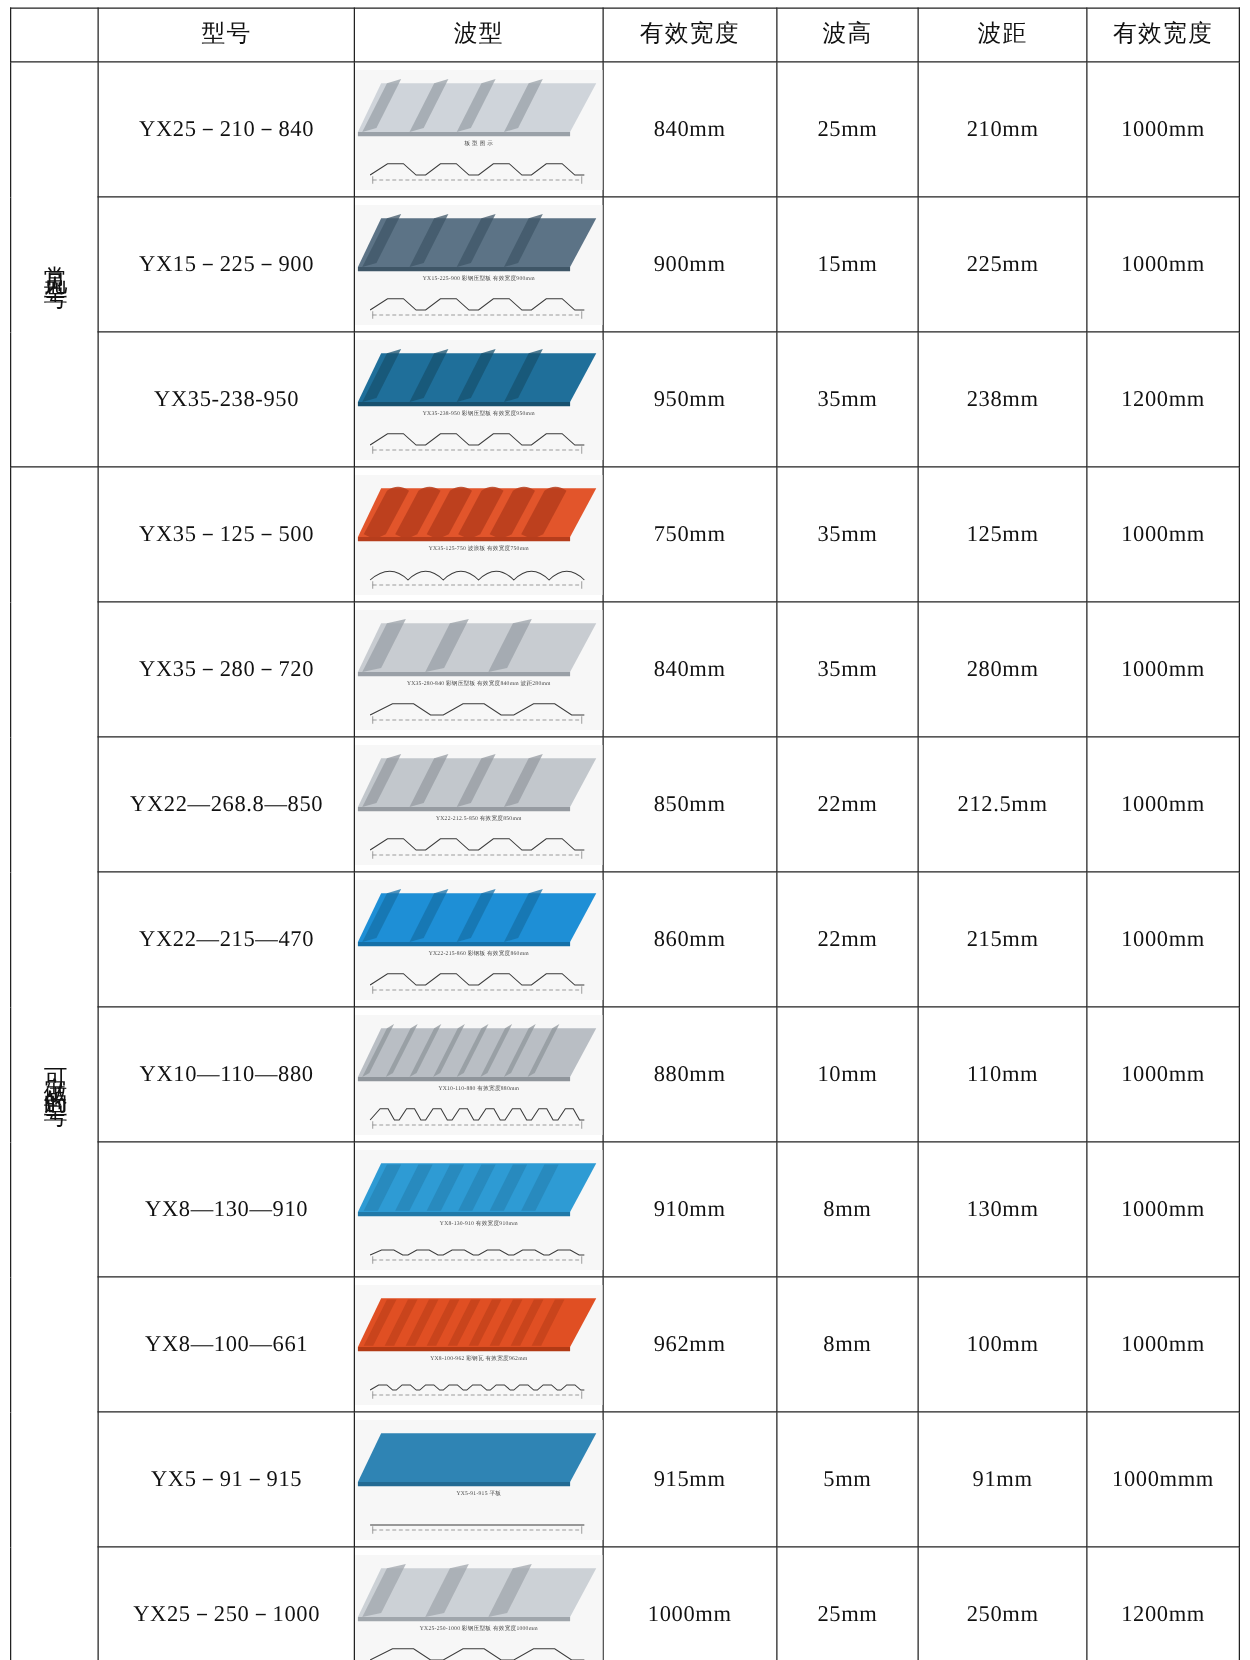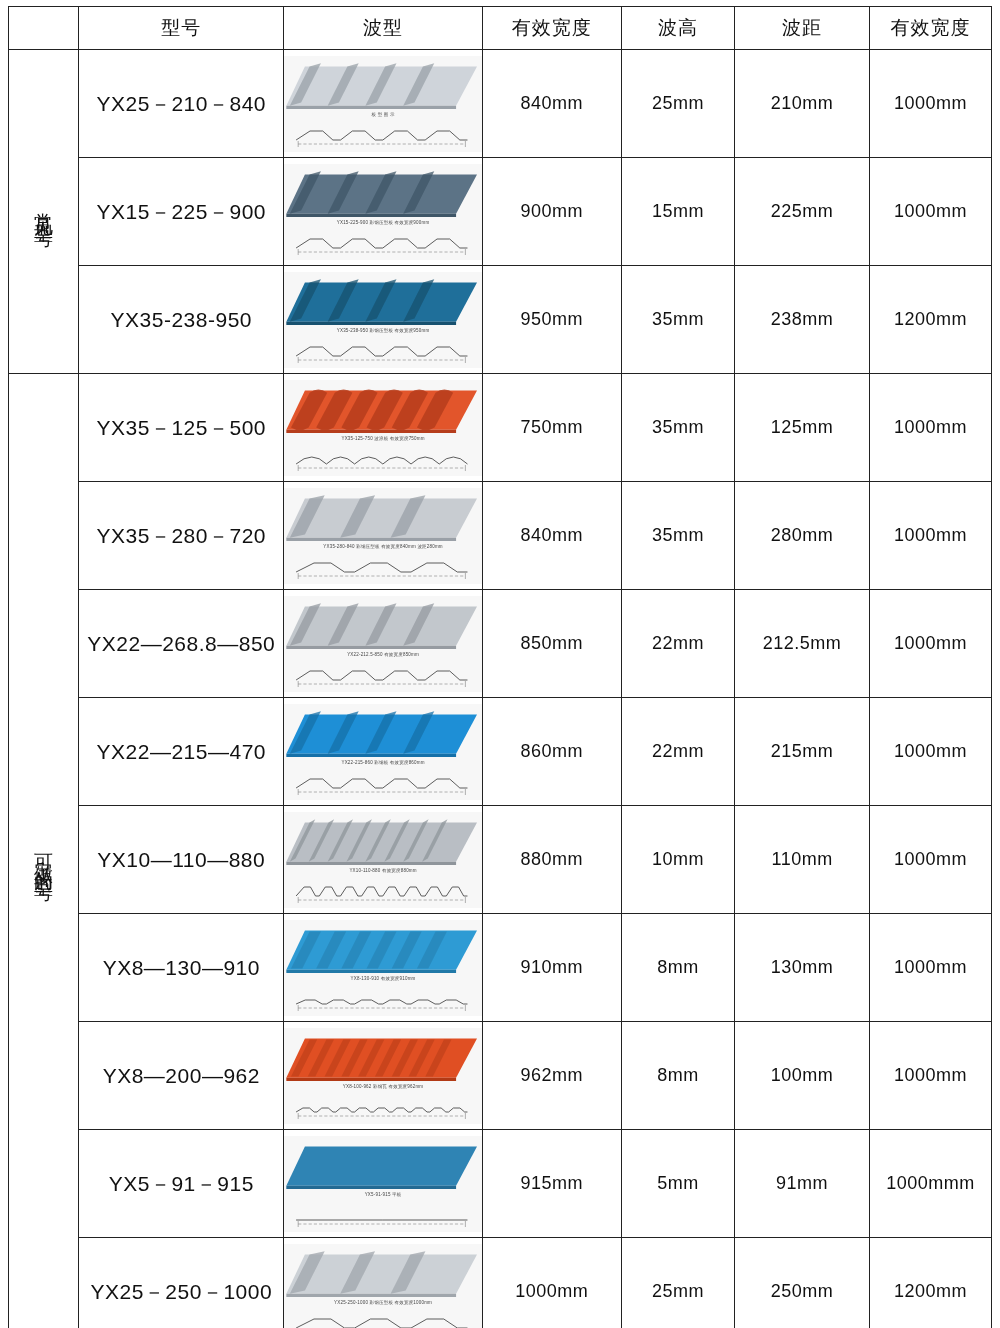--- a/index.html
+++ b/index.html
@@ -13,20 +13,21 @@
     font-family: "Liberation Sans", sans-serif;
     color: #111111;
     overflow: hidden;
   }
   .sheet {
     position: relative;
     width: 924px;
     height: 1328px;
     box-sizing: border-box;
     padding: 6px 8px 8px 8px;
+    font-family: Liberation Serif, serif;
   }
   table.spec {
     border-collapse: collapse;
     table-layout: fixed;
     width: 984px;
     margin: 0 auto;
   }
   table.spec td, table.spec th {
     border: 1px solid #222222;
     text-align: center;
@@ -60,21 +61,21 @@
   .vert {
     writing-mode: vertical-rl;
     text-orientation: upright;
     display: inline-block;
     line-height: 1.45;
     letter-spacing: 6px;
     font-size: 19px;
   }
 
   td.model {
-    font-size: 21px;
+    font-size: 18px;
     letter-spacing: 0.5px;
     line-height: 1.5;
     padding: 4px 6px;
   }
   td.num {
     font-size: 18px;
     letter-spacing: 0.5px;
   }
   tbody tr { height: 108px; }
 
@@ -429,21 +430,21 @@
                 </svg>
               </div>
             </div>
           </td>
           <td class="num">910mm</td>
           <td class="num">8mm</td>
           <td class="num">130mm</td>
           <td class="num">1000mm</td>
         </tr>
         <tr>
-          <td class="model">YX8—200—962</td>
+          <td class="model">YX8—100—661</td>
           <td class="shape">
             <div class="pic">
               <div class="deck" style="top: 4px; height: 50px;">
                 <svg viewBox="0 0 170 46" preserveAspectRatio="none">
                   <polygon points="18,6 166,6 148,42 2,42" fill="#e04f23"></polygon>
                   <polygon points="22,7 28.5,7 12.5,41 6,41" fill="#b23a15" opacity="0.5"></polygon>
                   <polygon points="36.44444444444444,7 42.94444444444444,7 26.944444444444443,41 20.444444444444443,41" fill="#b23a15" opacity="0.5"></polygon>
                   <polygon points="50.888888888888886,7 57.388888888888886,7 41.388888888888886,41 34.888888888888886,41" fill="#b23a15" opacity="0.5"></polygon>
                   <polygon points="65.33333333333334,7 71.83333333333334,7 55.83333333333334,41 49.33333333333334,41" fill="#b23a15" opacity="0.5"></polygon>
                   <polygon points="79.77777777777777,7 86.27777777777777,7 70.27777777777777,41 63.77777777777777,41" fill="#b23a15" opacity="0.5"></polygon>

